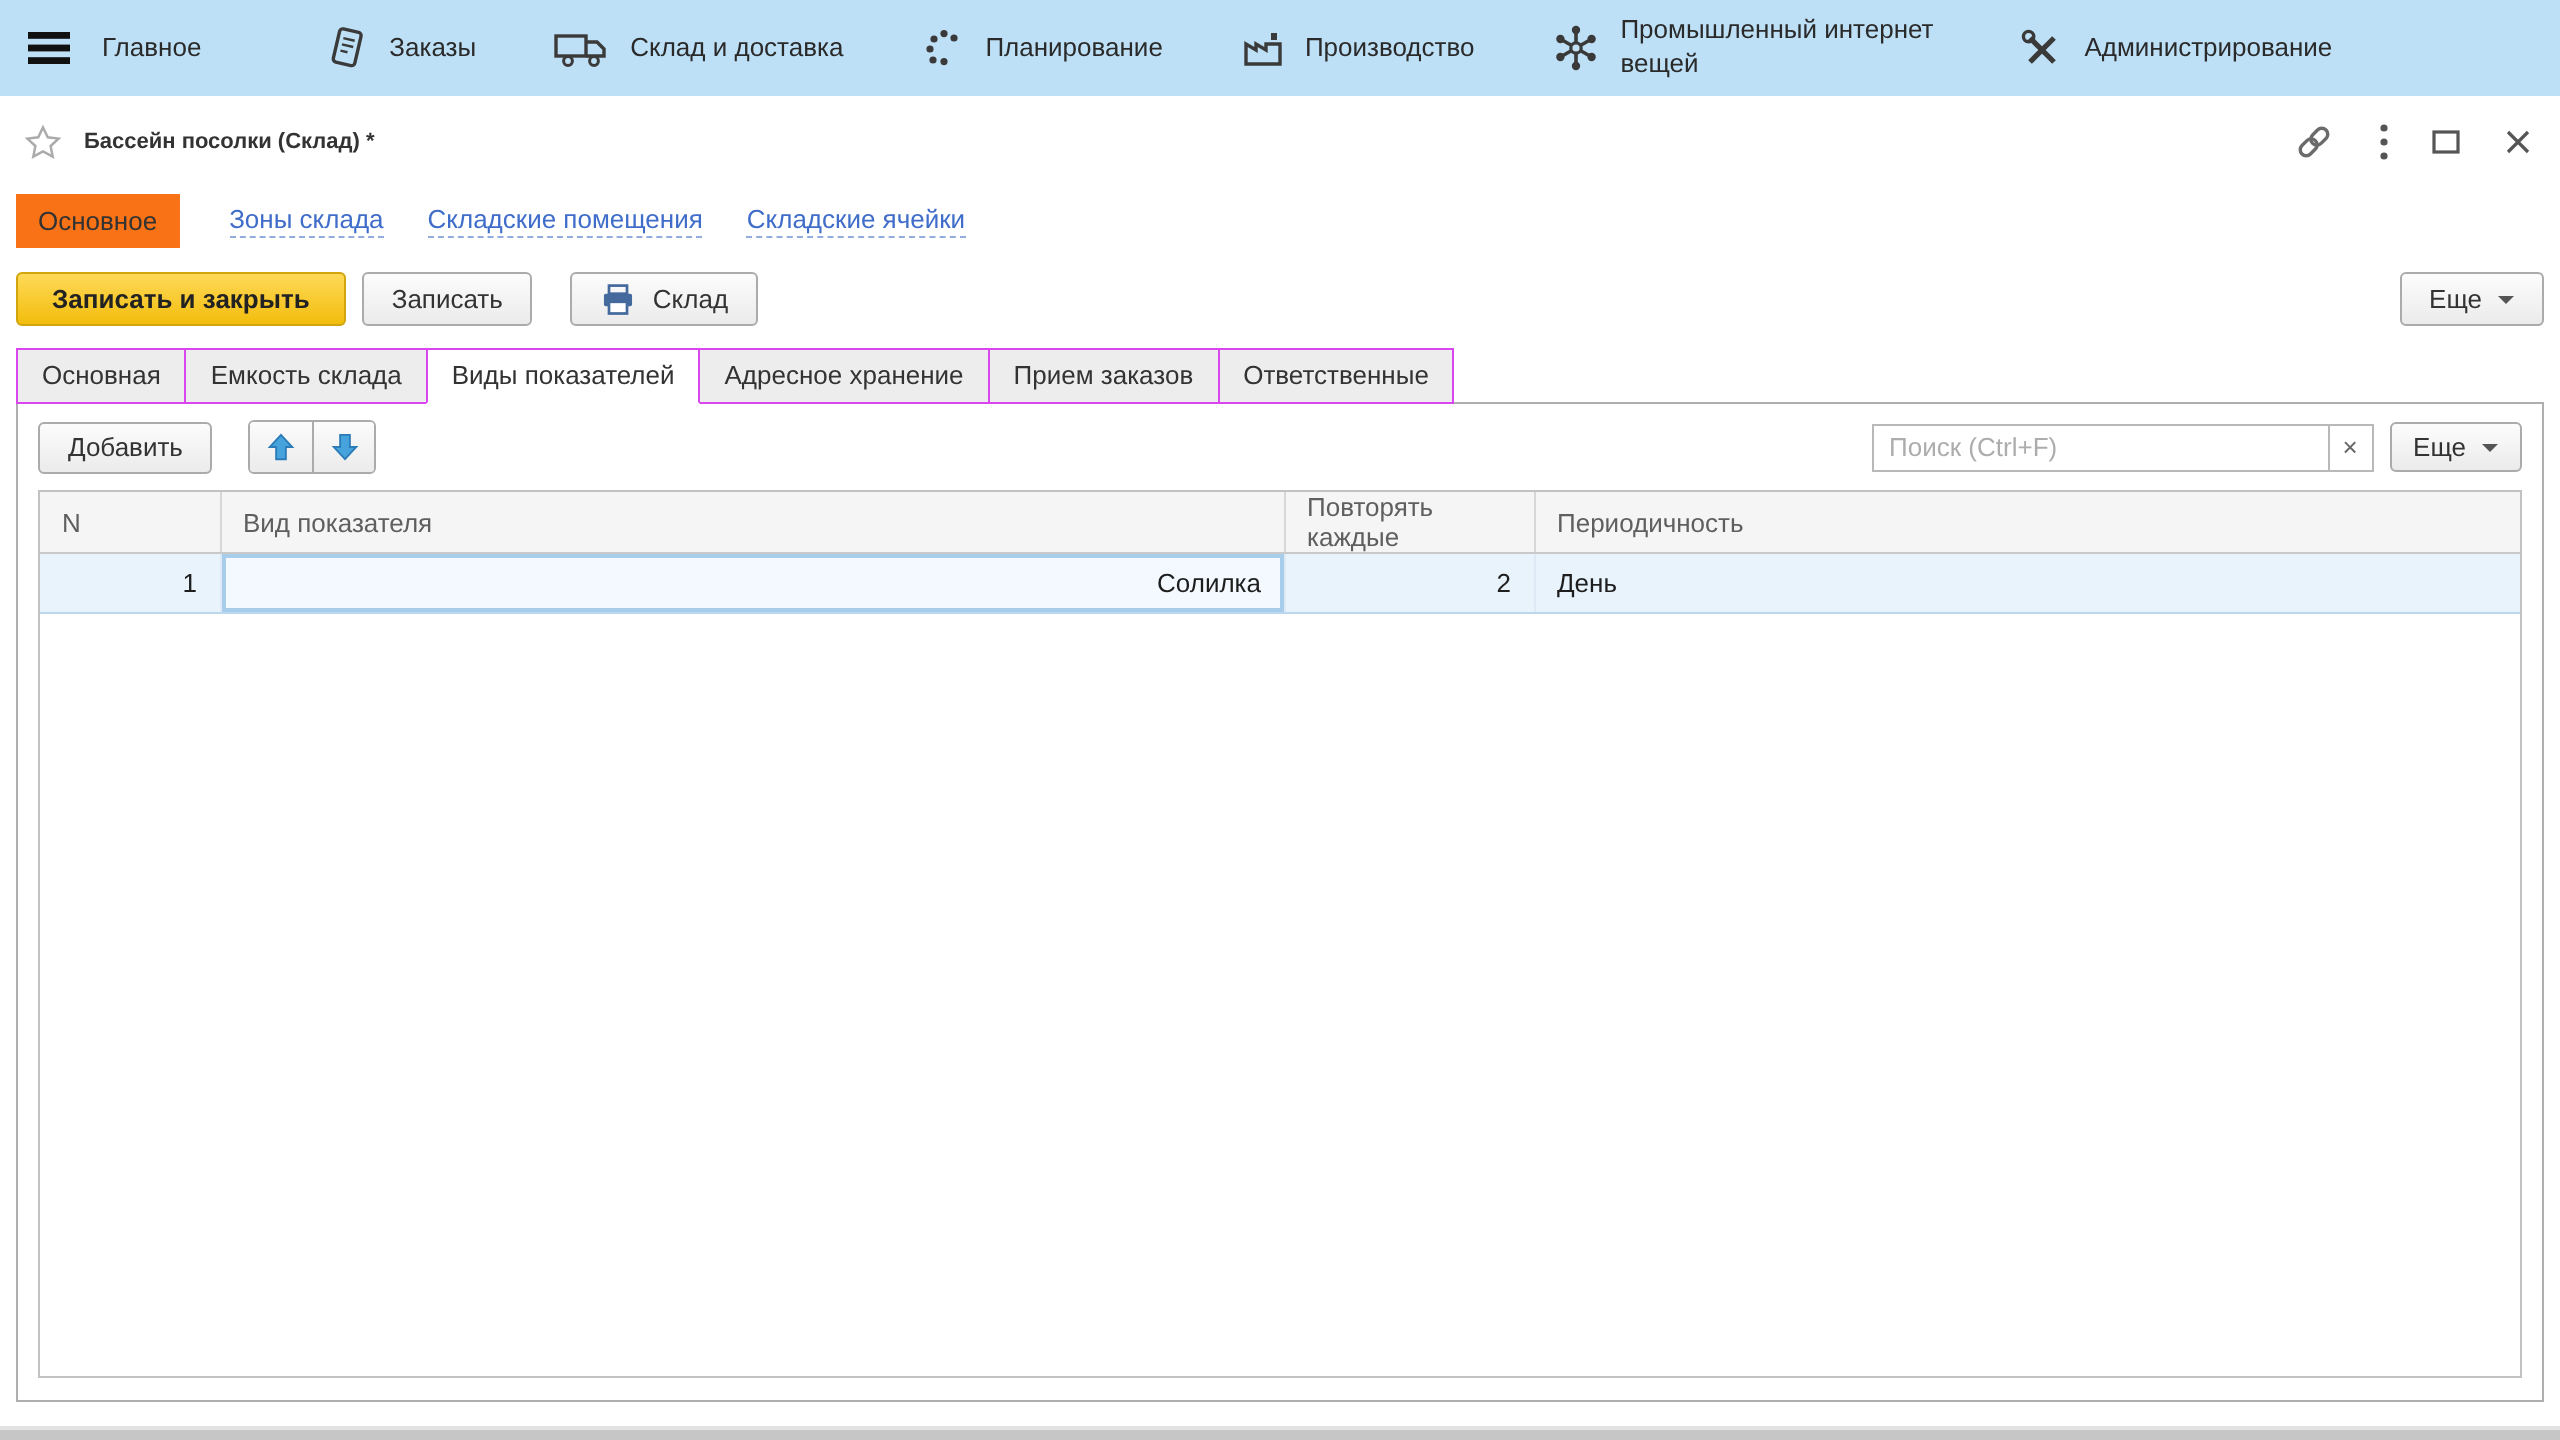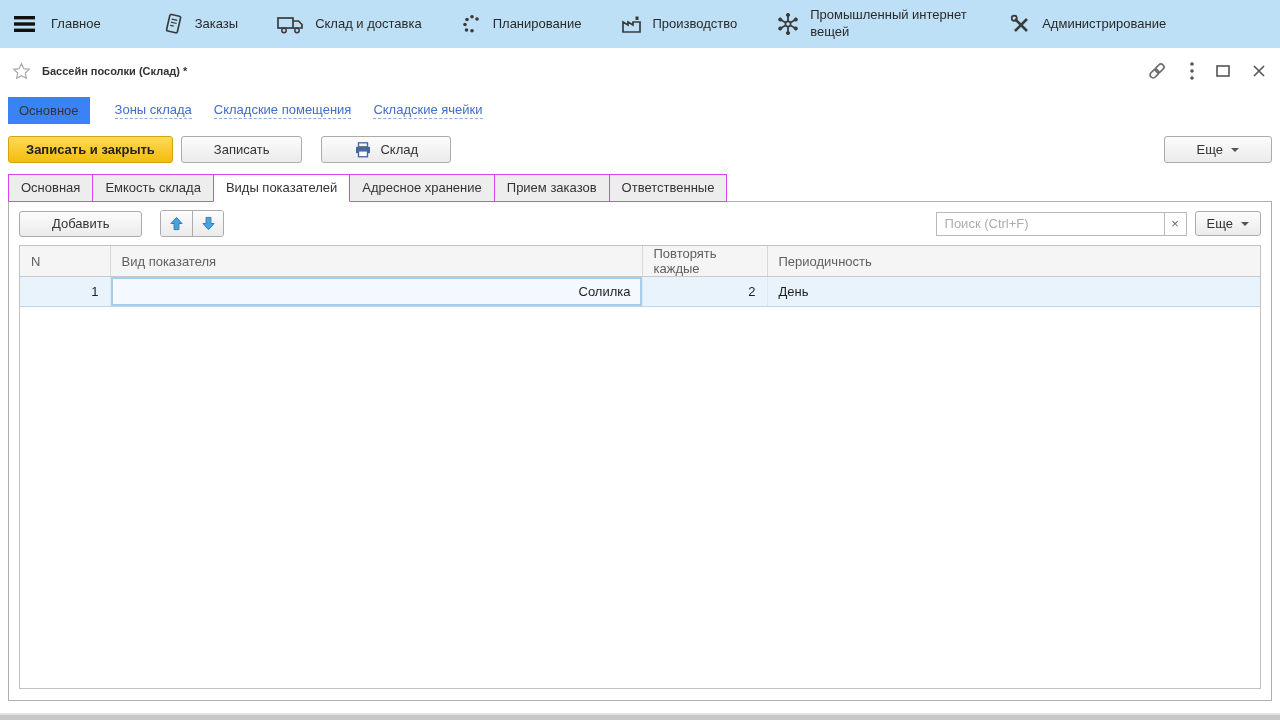--- a/index.html
+++ b/index.html
@@ -25,30 +25,30 @@
 
   
   .titlebar { height:46px; display:flex; align-items:center; padding:0 14px 0 12px; }
   .star-ico { display:flex; cursor:pointer; }
   .page-title { font-size:11px; font-weight:bold; color:#333; margin-left:11px; }
   .win-icons { margin-left:auto; display:flex; align-items:center; }
   .win-ico { margin-left:22px; cursor:pointer; display:flex; align-items:center; }
 
   
   .navrow { display:flex; align-items:center; height:32px; padding-left:8px; }
-  .nav-active { background:#3b82f6; padding:6px 11px; font-size:13px; color:#333; margin-right:14px; cursor:default; }
+  .nav-active { background:#f97316; padding:6px 11px; font-size:13px; color:#333; margin-right:14px; cursor:default; }
   .nav-link { font-size:13px; color:#3F6DC9; border-bottom:1px dashed #92ACDD; margin:0 11px; padding-bottom:1px; cursor:pointer; }
 
   
   .cmdbar { display:flex; align-items:center; padding:10px 8px 8px 8px; }
   .btn {
     height:27px; display:inline-flex; align-items:center;
     border:1px solid #ABABAB; border-radius:3px;
     background:linear-gradient(#FCFCFC,#EBEBEB);
-    font-size:13px; color:#333; padding:0 32px; cursor:pointer; white-space:nowrap;
+    font-size:13px; color:#333; padding:0 14px; cursor:pointer; white-space:nowrap;
   }
   .btn-primary {
     background:linear-gradient(#FFD957,#F2BD0D);
     border-color:#D2A50D; font-weight:bold; color:#222; padding:0 17px;
   }
   .ml8 { margin-left:8px; }
   .btn-sklad { margin-left:19px; }
   .btn-sklad .bicon { margin-right:8px; display:flex; }
   .more-right { margin-left:auto; }
   .caret { width:0; height:0; border-left:4px solid transparent; border-right:4px solid transparent; border-top:4px solid #555; margin-left:8px; }

